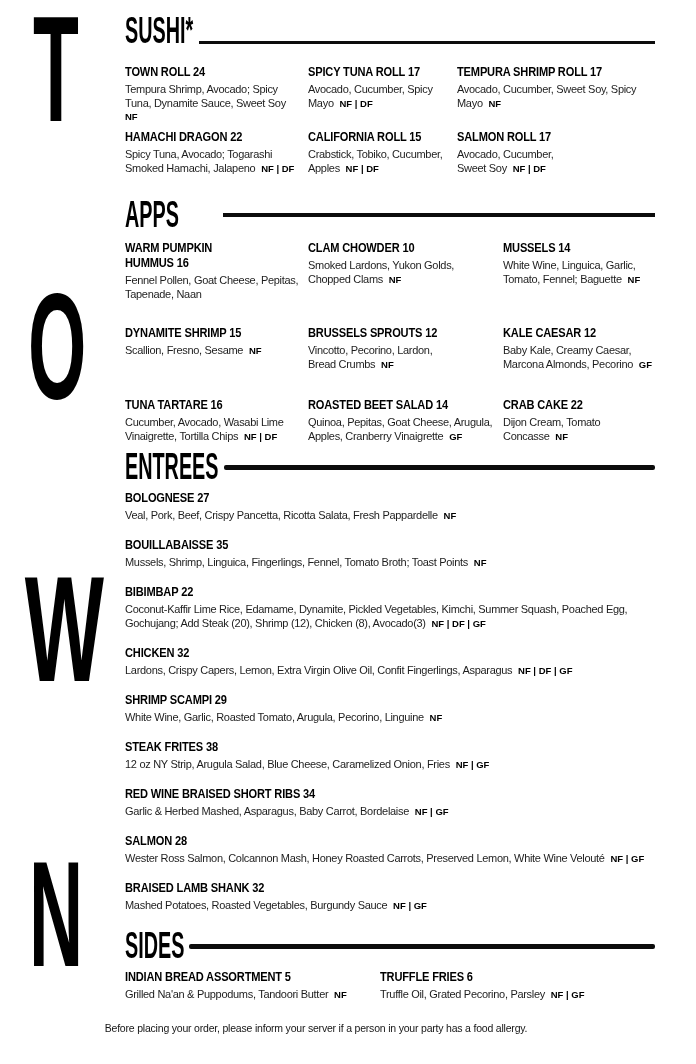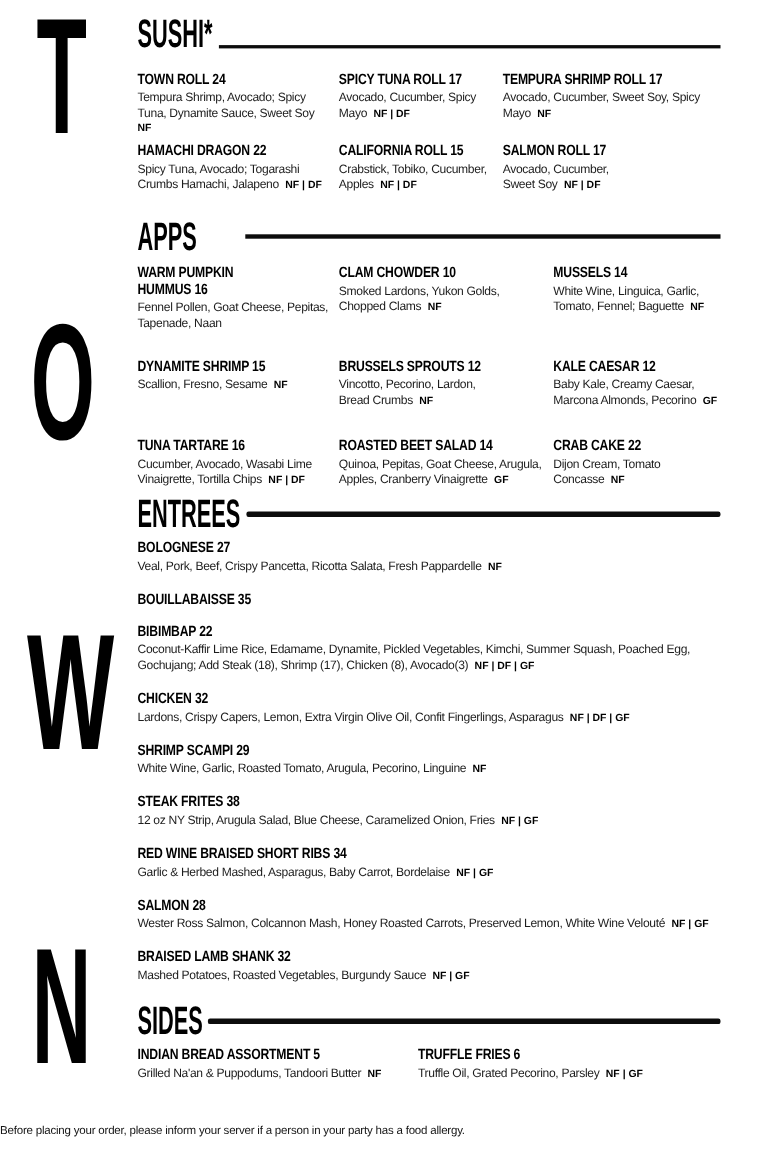--- a/index.html
+++ b/index.html
@@ -50,21 +50,21 @@
 
   .sushi-grid { display:grid; grid-template-columns:183px 149px 1fr; grid-template-rows:65px auto; margin-top:14px; }
   .apps-grid  { display:grid; grid-template-columns:183px 195px 1fr; grid-template-rows:85px 72px auto; margin-top:6px; }
   .apps-grid  { margin-bottom:4px; }
   .entrees-list { margin-top:4px; }
   .entree { margin-bottom:14px; }
   .sides-grid { display:grid; grid-template-columns:255px 1fr; margin-top:4px; }
 
   
   .footer {
-    position:absolute; left:0; top:1020px; width:632px; 
+    position:absolute; left:0; top:1020px; width:632px; text-align:center;
     font-size:10.5px; line-height:17px; letter-spacing:-0.2px; color:#151515;
   }
 </style>
 </head>
 <body>
 
 <div class="page">
 
   <div class="rail">
     <div class="big-letter bl-t">T</div>
@@ -104,21 +104,21 @@
         <div class="idesc">
           <span>Avocado, Cucumber, Sweet Soy, Spicy</span><br>
           <span>Mayo</span>
           <span class="tags">NF</span>
         </div>
       </div>
       <div class="cell">
         <div class="iname">HAMACHI DRAGON 22</div>
         <div class="idesc">
           <span>Spicy Tuna, Avocado; Togarashi</span><br>
-          <span>Crumbs Hamachi, Jalapeno</span>
+          <span>Smoked Hamachi, Jalapeno</span>
           <span class="tags">NF | DF</span>
         </div>
       </div>
       <div class="cell">
         <div class="iname">CALIFORNIA ROLL 15</div>
         <div class="idesc">
           <span>Crabstick, Tobiko, Cucumber,</span><br>
           <span>Apples</span>
           <span class="tags">NF | DF</span>
         </div>
@@ -224,26 +224,30 @@
     <div class="entrees-list">
       <div class="entree">
         <div class="iname">BOLOGNESE 27</div>
         <div class="idesc">
           <span>Veal, Pork, Beef, Crispy Pancetta, Ricotta Salata, Fresh Pappardelle</span>
           <span class="tags">NF</span>
         </div>
       </div>
       <div class="entree">
         <div class="iname">BOUILLABAISSE 35</div>
+        <div class="idesc">
+          <span>Mussels, Shrimp, Linguica, Fingerlings, Fennel, Tomato Broth; Toast Points</span>
+          <span class="tags">NF</span>
+        </div>
       </div>
       <div class="entree">
         <div class="iname">BIBIMBAP 22</div>
         <div class="idesc">
           <span>Coconut-Kaffir Lime Rice, Edamame, Dynamite, Pickled Vegetables, Kimchi, Summer Squash, Poached Egg,</span><br>
-          <span>Gochujang; Add Steak (18), Shrimp (17), Chicken (8), Avocado(3)</span>
+          <span>Gochujang; Add Steak (20), Shrimp (12), Chicken (8), Avocado(3)</span>
           <span class="tags">NF | DF | GF</span>
         </div>
       </div>
       <div class="entree">
         <div class="iname">CHICKEN 32</div>
         <div class="idesc">
           <span>Lardons, Crispy Capers, Lemon, Extra Virgin Olive Oil, Confit Fingerlings, Asparagus</span>
           <span class="tags">NF | DF | GF</span>
         </div>
       </div>

